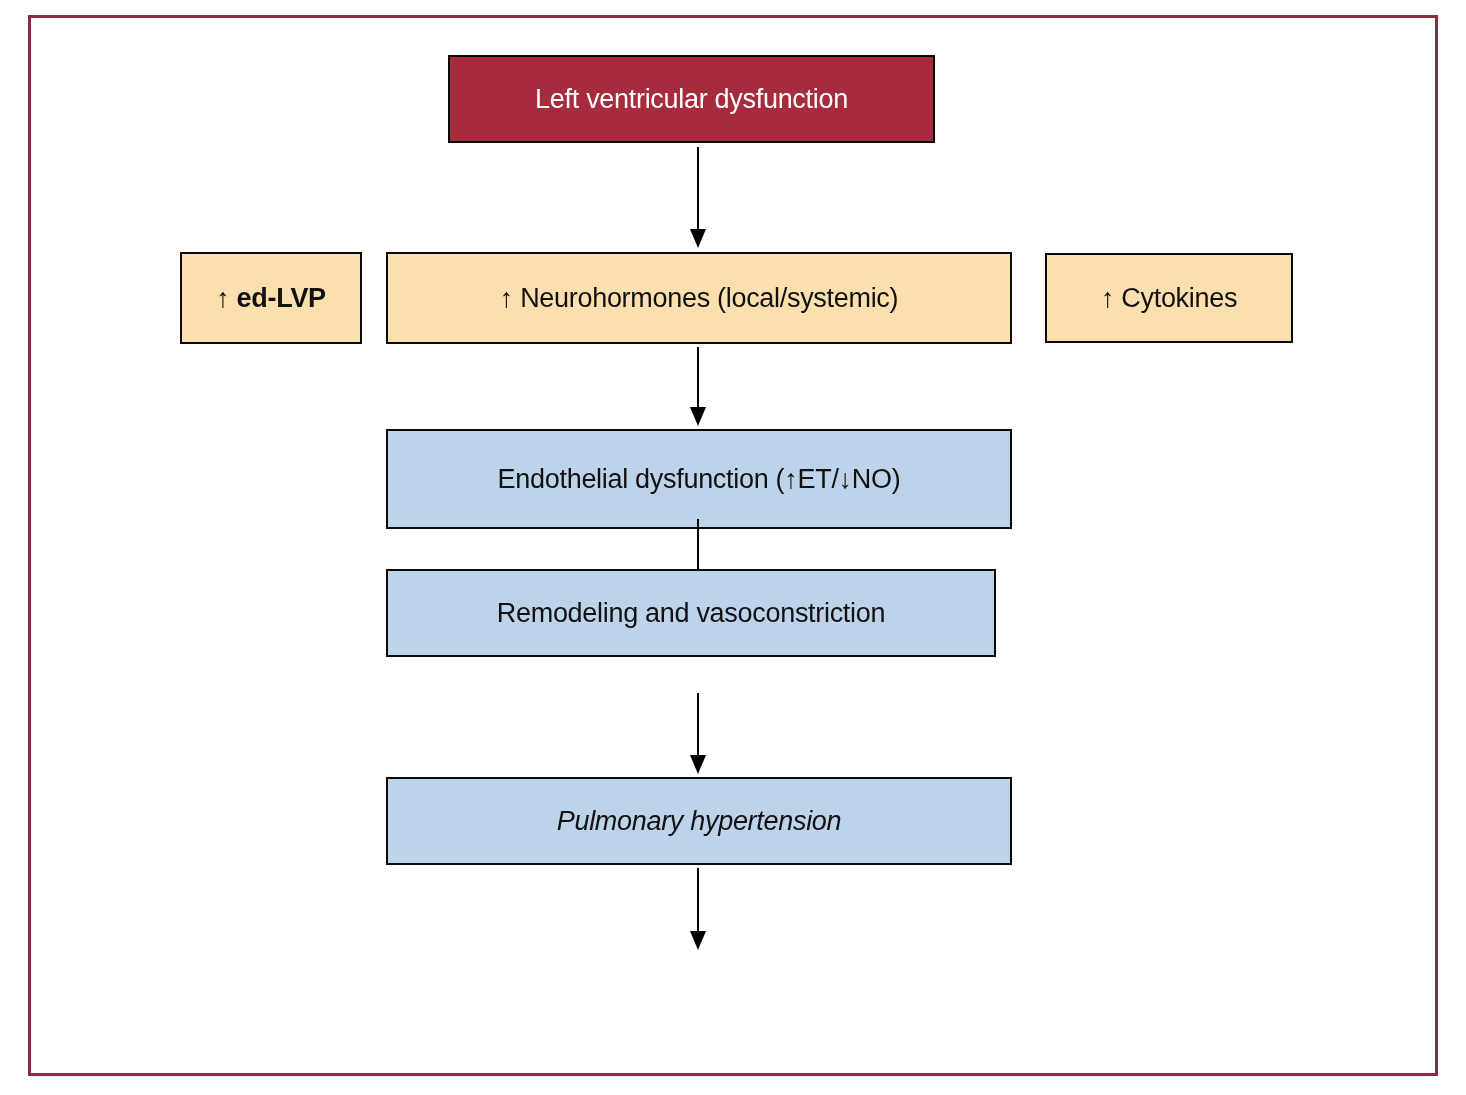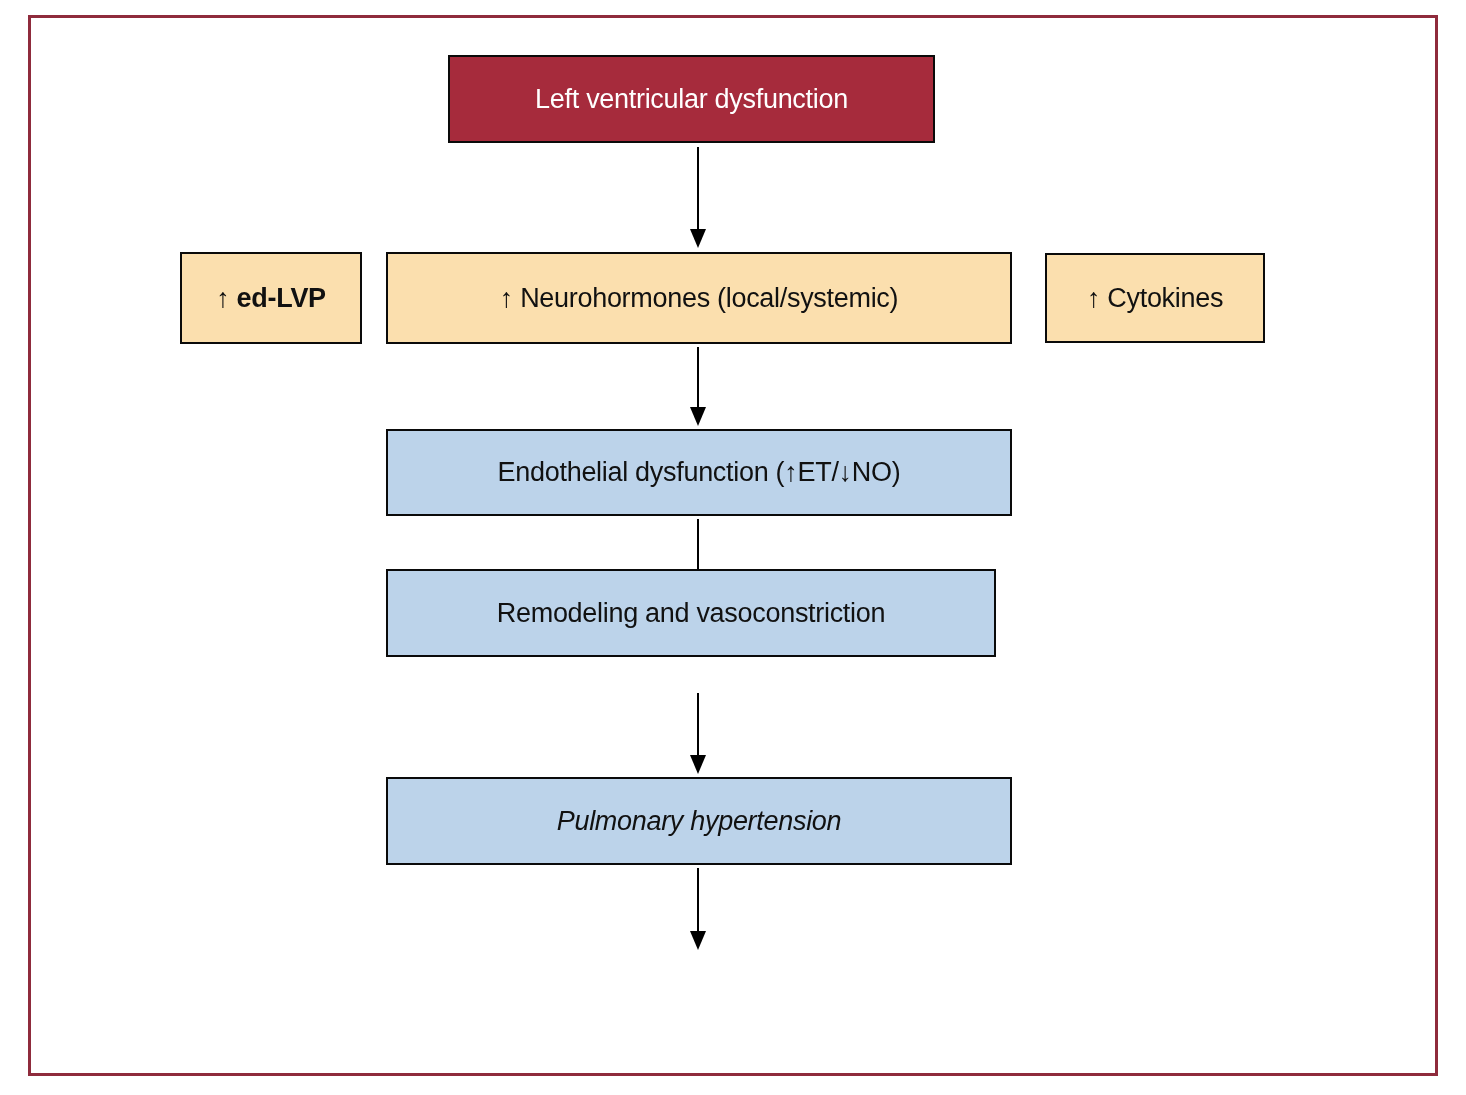--- a/index.html
+++ b/index.html
@@ -43,23 +43,23 @@
   .node-red {
     background: var(--primary-red, #a62b3c);
     color: #ffffff;
     left: 448px; top: 55px; width: 487px; height: 88px;
   }
   .node-tan { background: var(--tan, #fbdfae); }
   .node-blue { background: var(--blue, #bcd3ea); }
 
   .node-edlvp     { left: 180px; top: 252px; width: 182px; height: 92px; font-weight: bold; }
   .node-neuro     { left: 386px; top: 252px; width: 626px; height: 92px; }
-  .node-cytokines { left: 1045px; top: 253px; width: 220px; height: 90px; }
+  .node-cytokines { left: 1045px; top: 253px; width: 248px; height: 90px; }
 
-  .node-endothelial { left: 386px; top: 429px; width: 626px; height: 87px; }
+  .node-endothelial { left: 386px; top: 429px; width: 626px; height: 100px; }
   .node-remodeling  { left: 386px; top: 569px; width: 610px; height: 88px; }
   .node-pulmonary   { left: 386px; top: 777px; width: 626px; height: 88px; font-style: italic; }
   .node-rvd         { left: 386px; top: 953px; width: 626px; height: 90px; }
 
   .arrow {
     position: absolute;
     left: 690px;
     width: 16px;
     display: flex;
     flex-direction: column;

